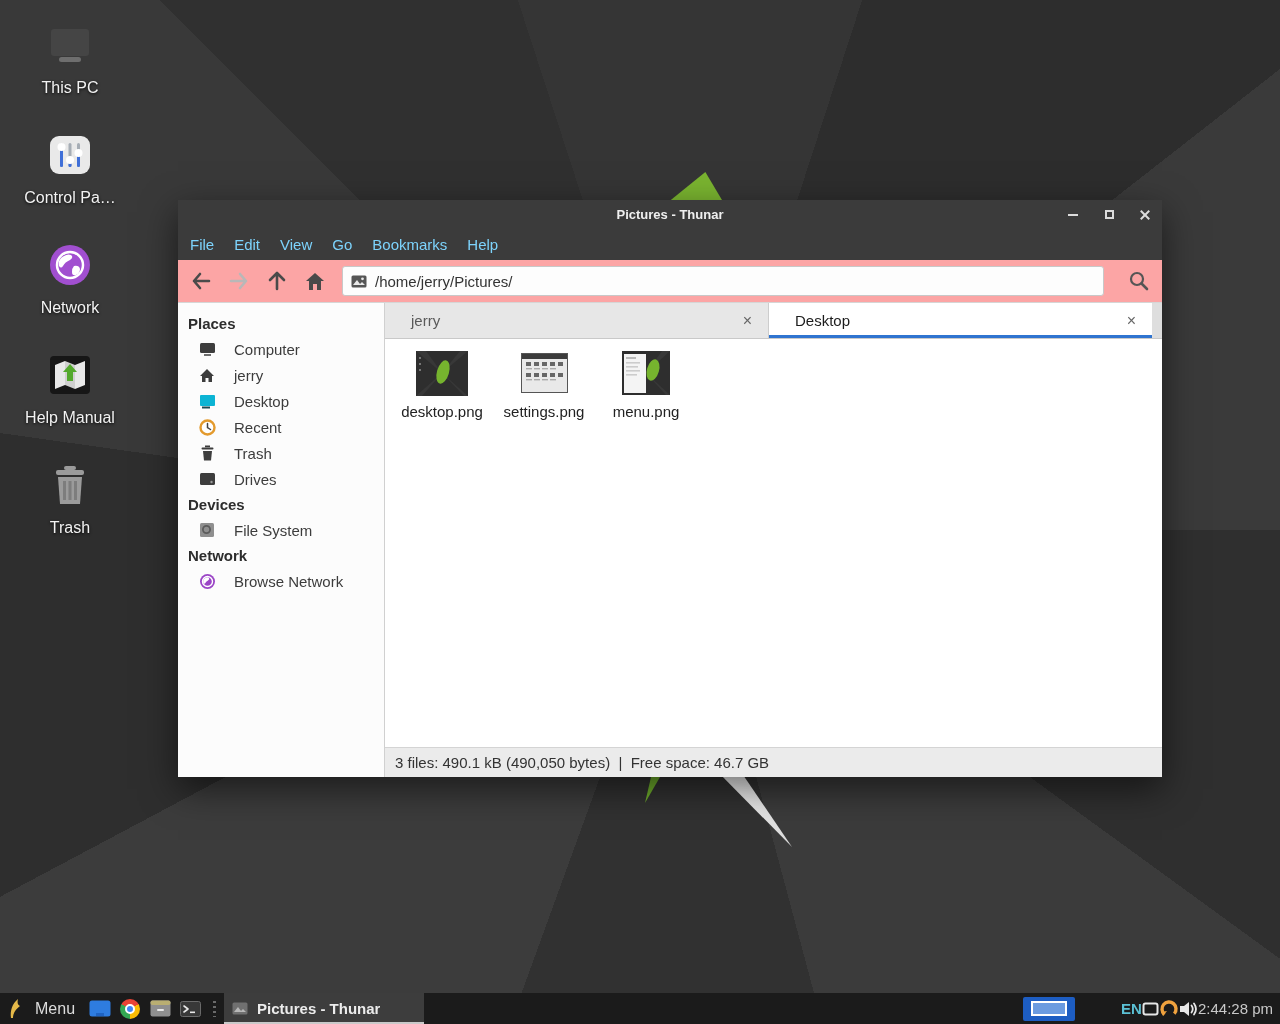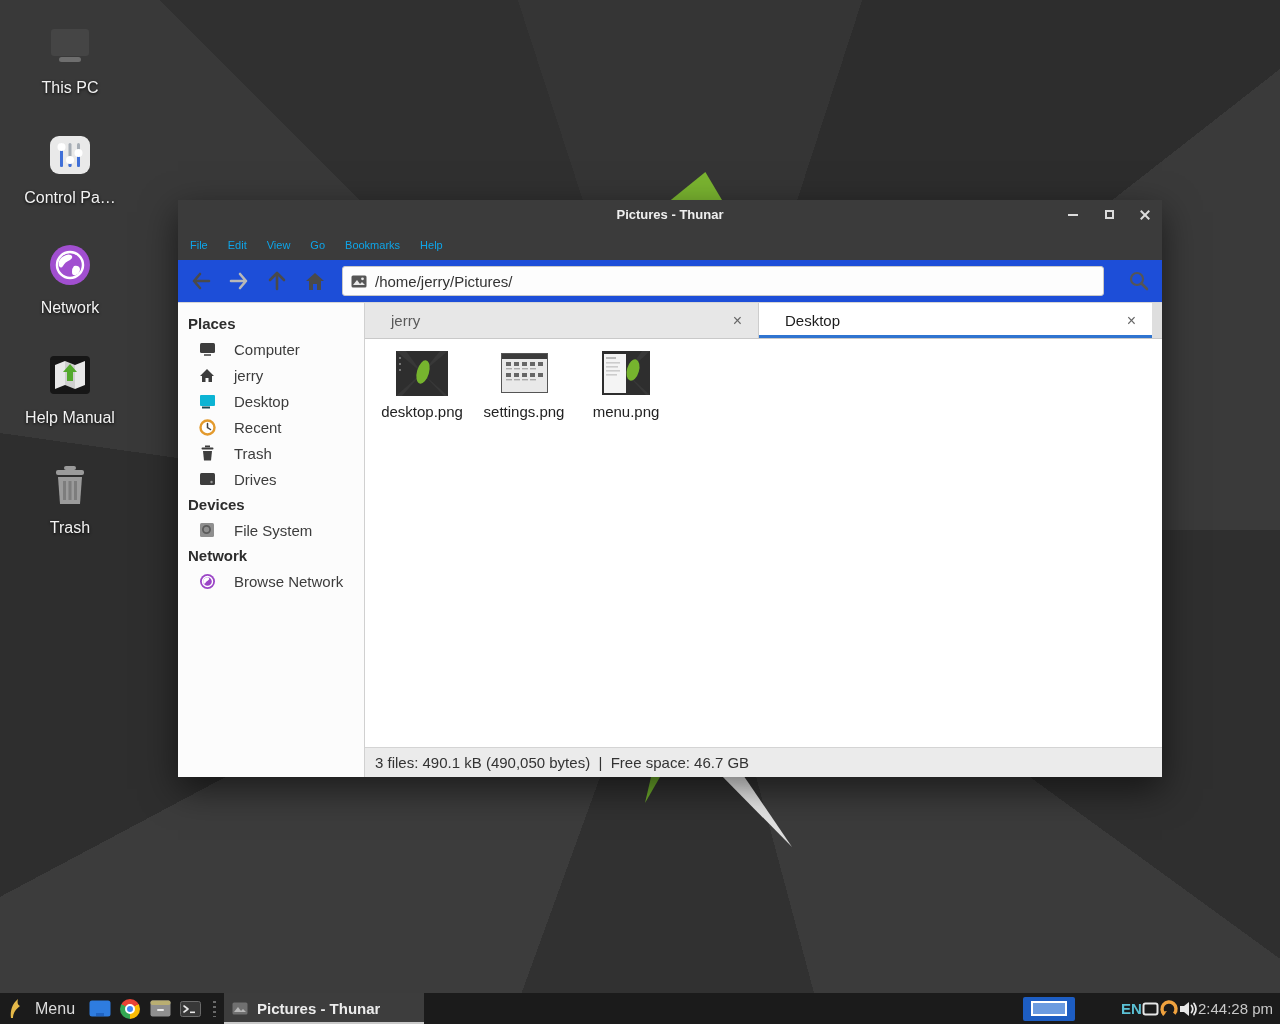--- a/index.html
+++ b/index.html
@@ -42,35 +42,35 @@
   .min-glyph { width:10px; height:2px; background:#dcdcdc; }
   .max-glyph { width:9px; height:9px; border:2px solid #dcdcdc; }
   .close-glyph { position:relative; width:12px; height:12px; }
   .close-glyph::before,.close-glyph::after { content:""; position:absolute; left:5px; top:0;
     width:2px; height:12px; background:#dcdcdc; }
   .close-glyph::before { transform:rotate(45deg); }
   .close-glyph::after { transform:rotate(-45deg); }
 
   .menubar { height:31px; background:#3b3b3b; display:flex; align-items:center;
     padding-left:2px; flex:none; }
-  .menu-item { color:#0ea5e9; font-size:11px; padding:5px 10px; cursor:pointer; }
-
-  .toolbar { height:43px; background:#1d4ed8; border-bottom:1px solid #d6d6d6;
+  .menu-item { color:#7dd3fc; font-size:15px; padding:5px 10px; cursor:pointer; }
+
+  .toolbar { height:43px; background:#fca5a5; border-bottom:1px solid #d6d6d6;
     display:flex; align-items:center; padding:0 2px 0 4px; flex:none; }
   .navbtn { width:38px; height:34px; display:flex; align-items:center;
     justify-content:center; border-radius:3px; cursor:pointer; }
   .pathbar { flex:1; height:30px; margin:0 14px 0 8px; background:#fdfdfd;
     border:1px solid #c8c8c8; border-radius:3px; display:flex; align-items:center;
     padding:0 8px; gap:8px; cursor:text; }
   .pathbar span { font-size:15px; color:#333; }
   .searchbtn { width:42px; height:34px; display:flex; align-items:center;
     justify-content:center; cursor:pointer; }
 
   .content { flex:1; display:flex; min-height:0; }
-  .sidebar { width:187px; background:#fcfcfc; border-right:1px solid #d0d0d0;
+  .sidebar { width:207px; background:#fcfcfc; border-right:1px solid #d0d0d0;
     padding-top:8px; overflow:hidden; }
   .side-header { font-size:15px; font-weight:bold; color:#2d2d2d;
     padding:4px 0 4px 10px; }
   .side-item { height:26px; display:flex; align-items:center; gap:18px;
     padding-left:20px; cursor:pointer; }
   .side-item .si { width:18px; height:18px; display:flex; align-items:center;
     justify-content:center; }
   .side-item span.lbl { font-size:15px; color:#3c3c3c; }
 
   .rightpane { flex:1; display:flex; flex-direction:column; min-width:0; }

